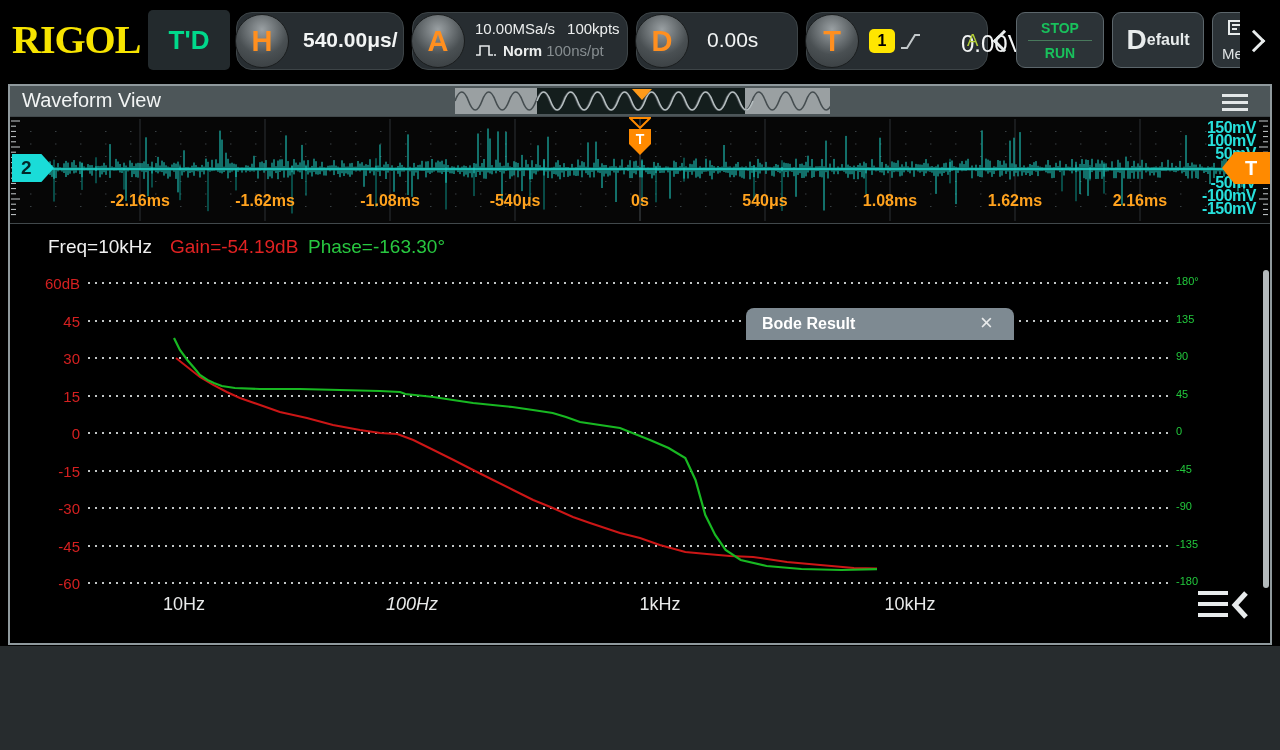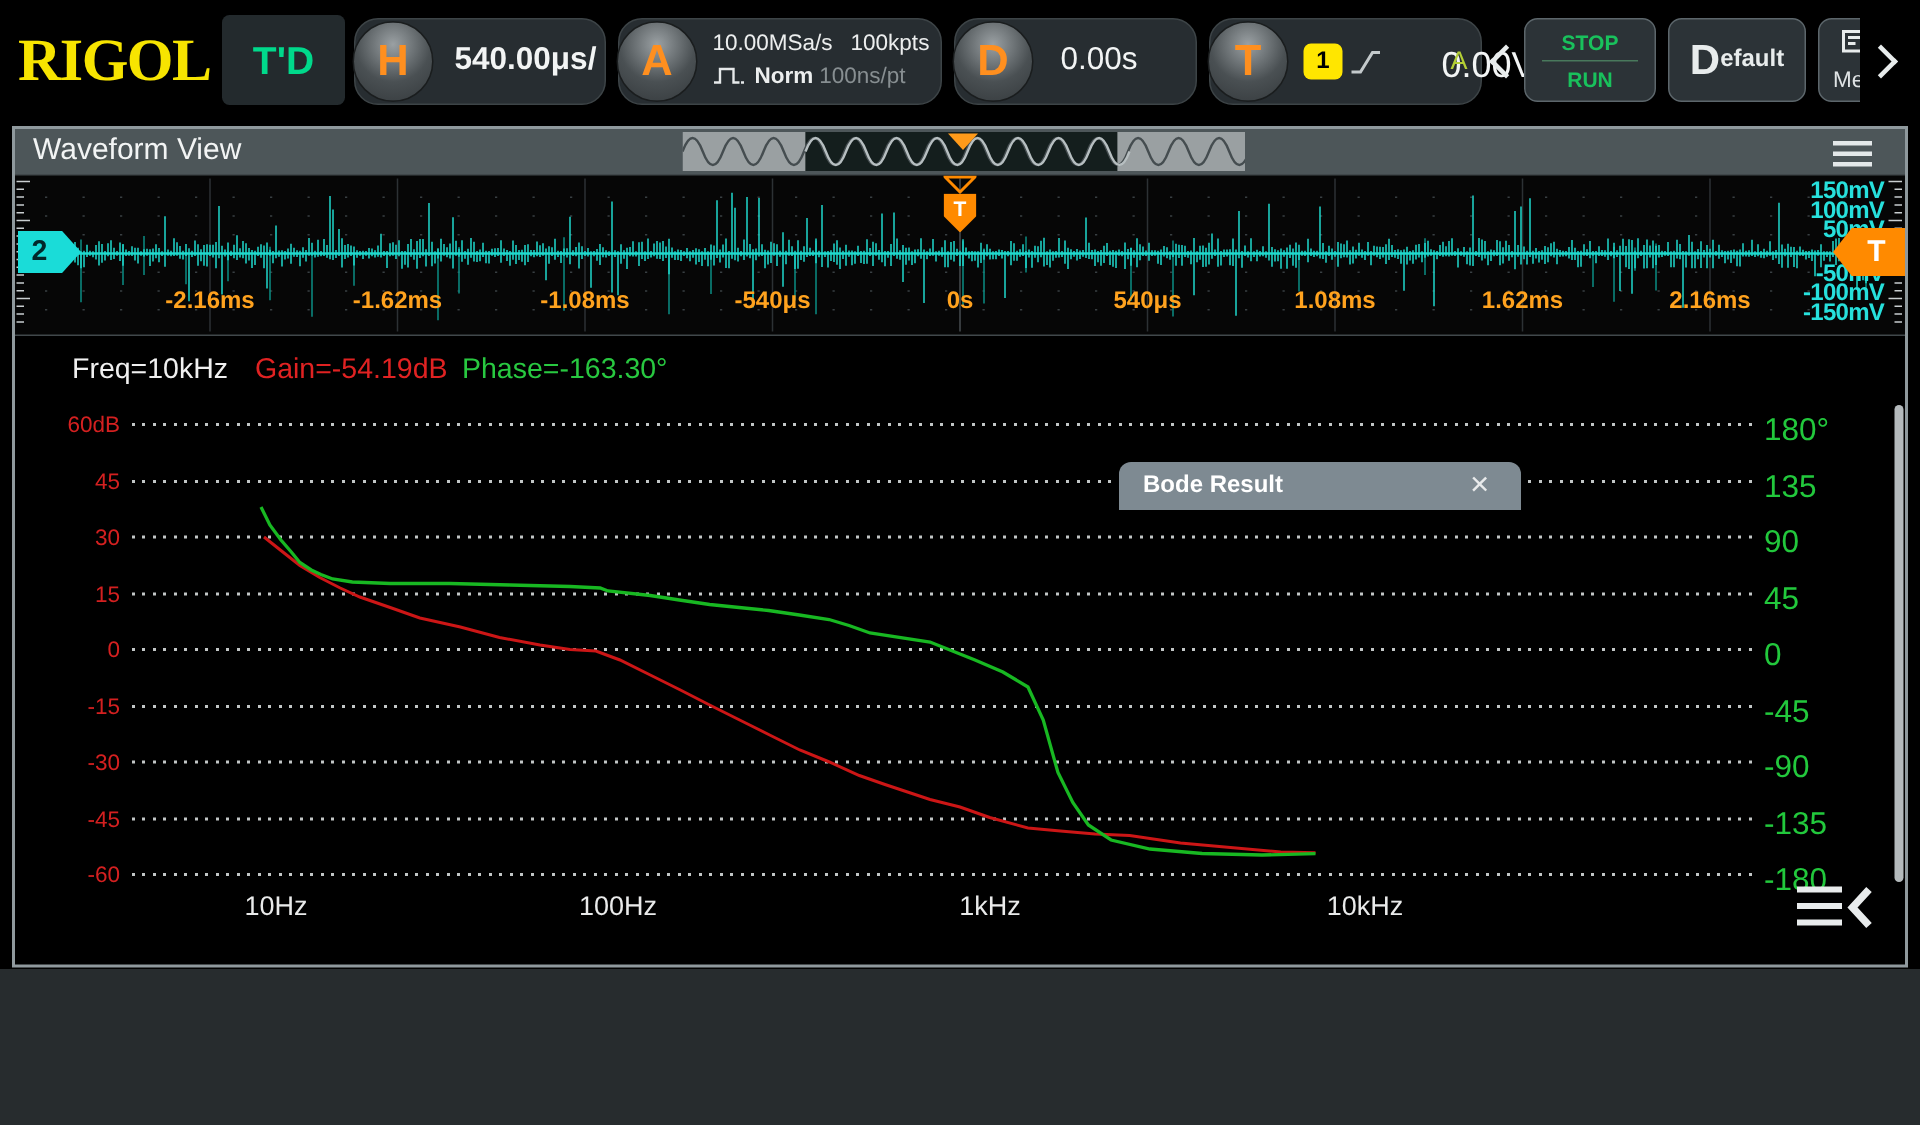--- a/index.html
+++ b/index.html
@@ -46,21 +46,21 @@
              clip-path:polygon(0 0,100% 0,100% 58%,50% 100%,0 58%);
              color:#fff;font-weight:bold;font-size:14px;text-align:center;line-height:20px;}
   #tlevel-badge{left:1222px;top:152px;width:48px;height:32px;background:#ff8a00;z-index:3;
              clip-path:polygon(0 50%,26% 0,100% 0,100% 100%,26% 100%);
              color:#fff;font-weight:bold;font-size:20px;text-align:center;line-height:32px;padding-left:10px;box-sizing:border-box;}
   
   .readout{top:236px;font-size:19px;z-index:1;}
   .gridline{position:absolute;left:88px;width:1080px;height:2px;z-index:1;
             background:repeating-linear-gradient(90deg,#c2c6c6 0 2px,transparent 2px 7px);}
   .ytick-l{position:absolute;left:36px;width:44px;text-align:right;color:#d42020;font-size:15px;z-index:1;}
-  .ytick-r{position:absolute;left:1176px;width:50px;color:#22c83c;font-size:21px;z-index:1;}
+  .ytick-r{position:absolute;left:1176px;width:50px;color:#22c83c;font-size:11px;z-index:1;}
   .xtick{position:absolute;width:90px;text-align:center;top:594px;color:#e9eaea;font-size:18px;z-index:1;}
   #plot-svg{left:0;top:0;z-index:2;pointer-events:none;}
   #scrollbar{left:1263px;top:270px;width:6px;height:318px;background:#b4babc;border-radius:3px;z-index:2;}
   
   #bode-popup{left:746px;top:308px;width:268px;height:140px;z-index:5;font-size:16px;}
   #popup-head{position:absolute;left:0;top:0;width:268px;height:32px;background:#7e8a92;border-radius:8px 8px 0 0;}
   #popup-body{position:absolute;left:0;top:32px;width:268px;height:108px;background:#3b4449;border-radius:0 0 6px 6px;
               box-shadow:0 4px 10px rgba(0,0,0,.5);}
   #popup-title{position:absolute;left:16px;top:7px;color:#fff;font-weight:bold;}
   #popup-close{position:absolute;left:234px;top:2px;color:#e8eaeb;font-size:22px;cursor:default;}
@@ -284,21 +284,21 @@
       <div class="ytick-r abs" style="top: 350px; color: rgb(34, 200, 60);">90</div>
       <div class="ytick-r abs" style="top: 387.5px; color: rgb(34, 200, 60);">45</div>
       <div class="ytick-r abs" style="top: 425px; color: rgb(34, 200, 60);">0</div>
       <div class="ytick-r abs" style="top: 462.5px; color: rgb(34, 200, 60);">-45</div>
       <div class="ytick-r abs" style="top: 500px; color: rgb(34, 200, 60);">-90</div>
       <div class="ytick-r abs" style="top: 537.5px; color: rgb(34, 200, 60);">-135</div>
       <div class="ytick-r abs" style="top: 575px; color: rgb(34, 200, 60);">-180</div>
     </div>
   <div id="freq-ticks">
       <div class="xtick abs" style="left: 115px; text-align: right;">10Hz</div>
-      <div class="xtick abs" style="left: 367px;">100Hz</div>
+      <div class="xtick abs" style="left: 367px; font-style: italic;">100Hz</div>
       <div class="xtick abs" style="left: 615px;">1kHz</div>
       <div class="xtick abs" style="left: 865px;">10kHz</div>
     </div>
 
   <svg id="plot-svg" class="abs" width="1280" height="750" viewBox="0 0 1280 750">
     <polyline id="gain-curve" fill="none" stroke-width="2" points="176.0,358.0 187.3,367.0 199.9,377.0 213.2,385.0 226.8,392.0 239.9,398.0 260.1,405.0 279.9,412.0 306.9,418.0 333.0,425.0 360.0,430.0 380.0,433.0 397.3,434.0 413.3,440.0 433.5,450.0 453.6,460.0 473.1,470.0 493.1,480.0 513.1,490.0 533.2,500.0 552.9,508.0 572.9,517.0 590.0,523.0 620.0,533.0 640.0,538.0 659.8,545.0 685.3,552.0 706.9,554.0 730.0,556.0 753.1,557.0 787.0,562.0 820.3,565.0 853.8,568.0 877.0,568.5" stroke="#cc1616"></polyline>
     <polyline id="phase-curve" fill="none" stroke-width="2.2" points="174.0,338.0 179.9,350.0 187.3,360.0 194.2,368.0 199.9,375.0 207.5,380.0 213.9,383.0 221.8,386.0 234.9,388.0 260.1,389.0 300.0,389.0 340.0,390.0 380.0,391.0 400.1,392.0 405.3,394.0 433.5,397.0 452.9,400.0 473.1,403.0 492.7,405.0 512.4,407.0 532.9,410.0 552.7,413.0 566.0,417.0 580.0,422.0 620.0,428.0 650.0,440.0 668.6,448.0 685.3,458.0 695.5,480.0 705.3,515.0 715.2,535.0 725.6,550.0 740.7,560.0 766.6,566.0 801.4,569.0 841.3,570.0 877.0,569.1" stroke="#18b822"></polyline>
   </svg>
 
   <div id="scrollbar" class="abs"></div>

